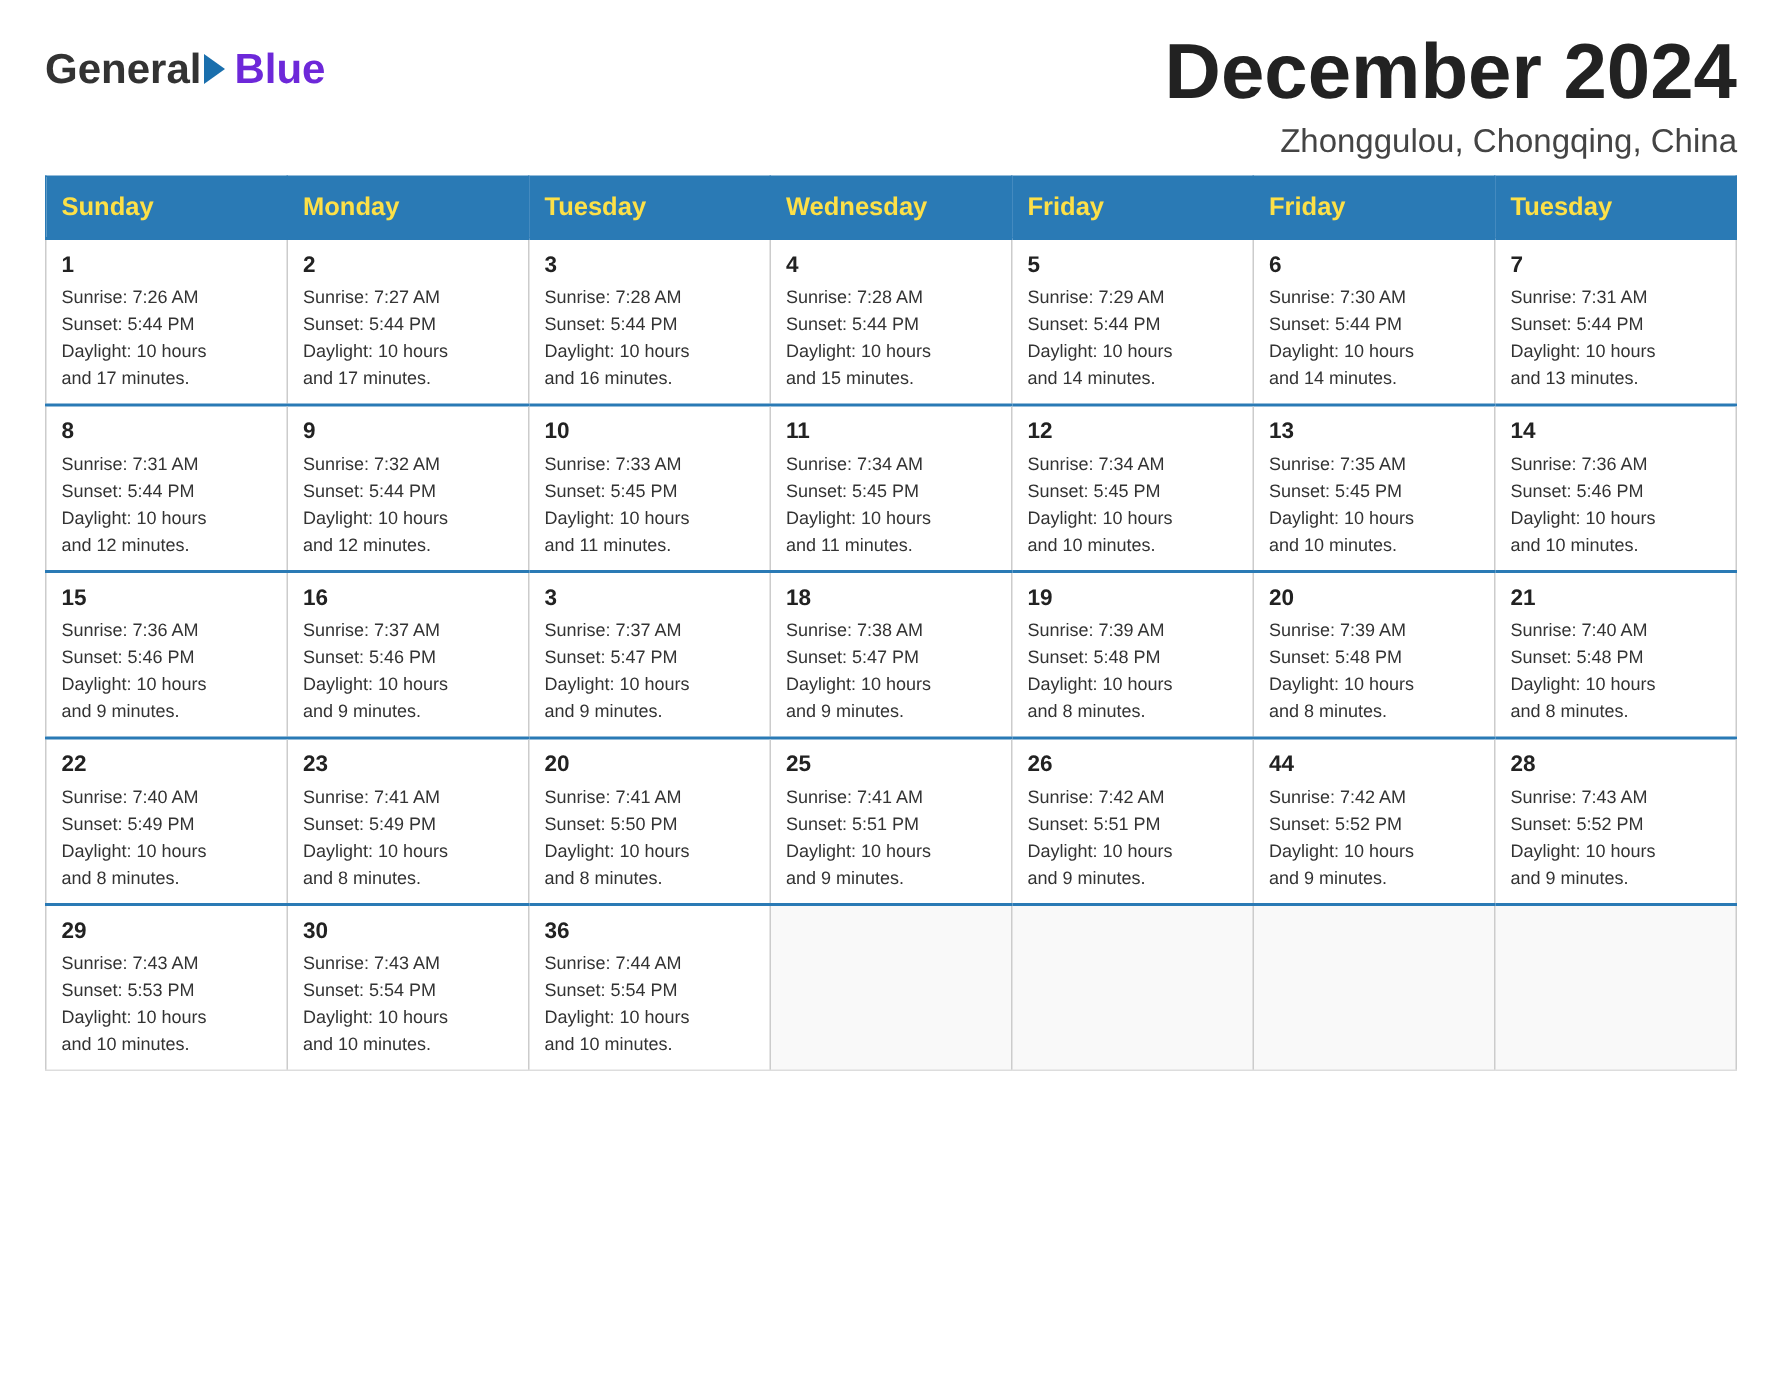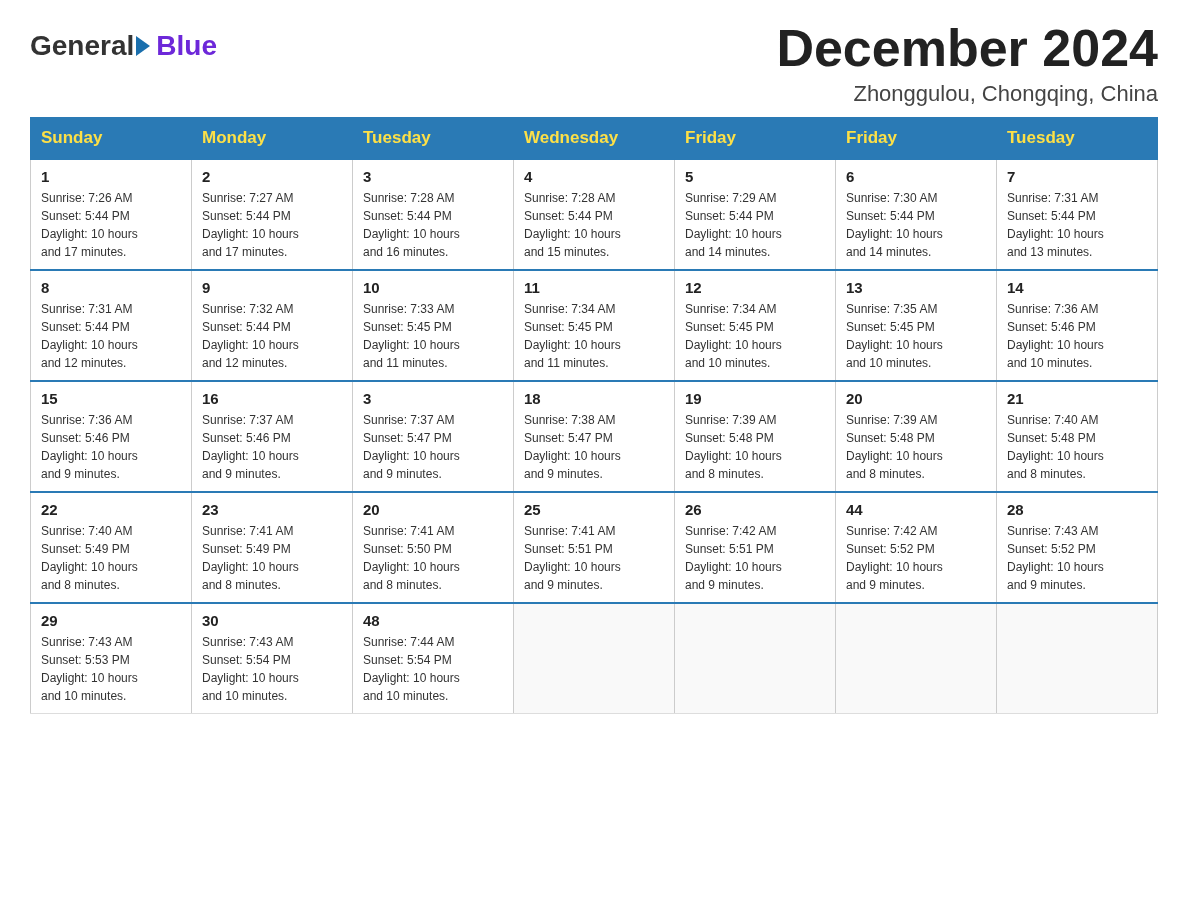--- a/index.html
+++ b/index.html
@@ -257,21 +257,21 @@
       <tr>
         <td>
           <span class="day-num">29</span>
           <div class="day-info">Sunrise: 7:43 AM<br>Sunset: 5:53 PM<br>Daylight: 10 hours<br>and 10 minutes.</div>
         </td>
         <td>
           <span class="day-num">30</span>
           <div class="day-info">Sunrise: 7:43 AM<br>Sunset: 5:54 PM<br>Daylight: 10 hours<br>and 10 minutes.</div>
         </td>
         <td>
-          <span class="day-num">48</span>
+          <span class="day-num">36</span>
           <div class="day-info">Sunrise: 7:44 AM<br>Sunset: 5:54 PM<br>Daylight: 10 hours<br>and 10 minutes.</div>
         </td>
         <td class="empty"></td>
         <td class="empty"></td>
         <td class="empty"></td>
         <td class="empty"></td>
       </tr>
     </tbody>
 </table>
 

